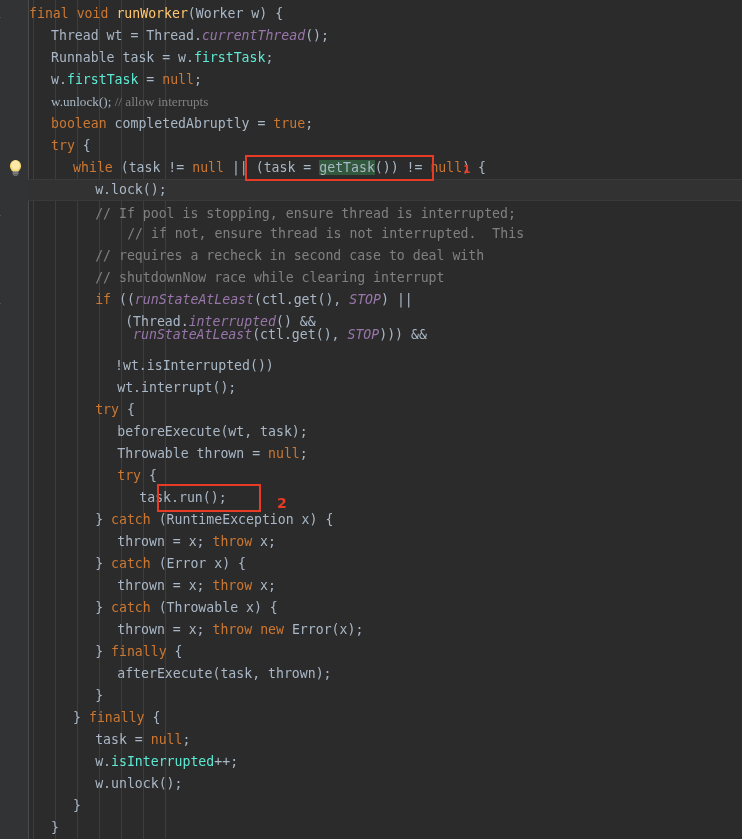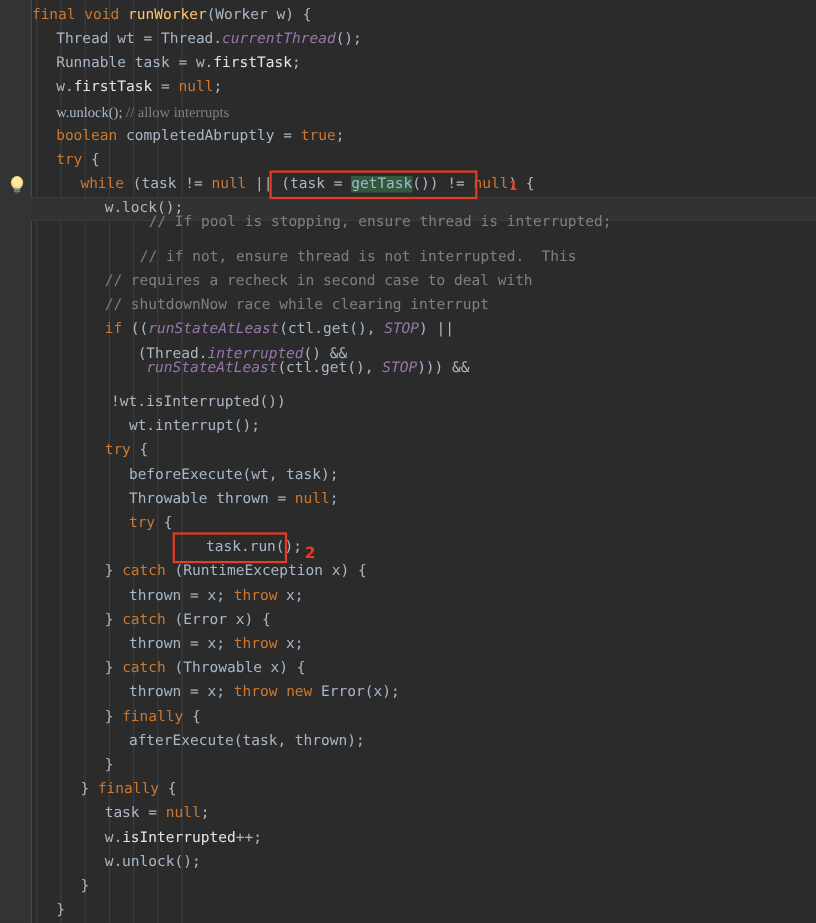--- a/index.html
+++ b/index.html
@@ -91,21 +91,21 @@
     font-size: 13.2px;
     white-space: pre;
     color: #a9b7c6;
     letter-spacing: 0px;
     z-index: 3;
   }
 
   
   .kw   { color: #cc7832; }          
   .mth  { color: #ffc66d; }          
-  .fld  { color: #e5e5e5; }          
+  .fld  { color: #5eead4; }          
   .stat { color: #9876aa; font-style: italic; }  
   .cmt  { color: #808080; }          
   .txt  { color: #a9b7c6; }          
   .hl   { background: #32593d; }     
 
   
   .anno-box {
     position: absolute;
     border: 2px solid #e83b25;
     box-sizing: border-box;
@@ -160,34 +160,34 @@
     <div id="code-lines">
         <div class="line" style="top: 3px; left: 1px;"><span class="kw">final</span><span class="txt"> </span><span class="kw">void</span><span class="txt"> </span><span class="mth">runWorker</span><span class="txt">(Worker w) {</span></div>
         <div class="line" style="top: 25px; left: 23.05px;"><span class="txt">Thread wt = Thread.</span><span class="stat">currentThread</span><span class="txt">();</span></div>
         <div class="line" style="top: 47px; left: 23.05px;"><span class="txt">Runnable task = w.</span><span class="fld">firstTask</span><span class="txt">;</span></div>
         <div class="line" style="top: 69px; left: 23.05px;"><span class="txt">w.</span><span class="fld">firstTask</span><span class="txt"> = </span><span class="kw">null</span><span class="txt">;</span></div>
         <div class="line" style="top: 91px; left: 23.05px; font-family: Liberation Serif, serif;"><span class="txt">w.unlock(); </span><span class="cmt">// allow interrupts</span></div>
         <div class="line" style="top: 113px; left: 23.05px;"><span class="kw">boolean</span><span class="txt"> completedAbruptly = </span><span class="kw">true</span><span class="txt">;</span></div>
         <div class="line" style="top: 135px; left: 23.05px;"><span class="kw">try</span><span class="txt"> {</span></div>
         <div class="line" style="top: 157px; left: 45.1px;"><span class="kw">while</span><span class="txt"> (task != </span><span class="kw">null</span><span class="txt"> || (task = </span><span class="txt hl">getTask</span><span class="txt">()) != </span><span class="kw">null</span><span class="txt">) {</span></div>
         <div class="line" style="top: 179px; left: 67.15px;"><span class="txt">w.lock();</span></div>
-        <div class="line" style="top: 191px; left: 67.15px; margin-left: 40px;"><span class="cmt">// If pool is stopping, ensure thread is interrupted;</span></div>
+        <div class="line" style="top: 203px; left: 67.15px;"><span class="cmt">// If pool is stopping, ensure thread is interrupted;</span></div>
         <div class="line" style="top: 223px; left: 67.15px; margin-left: 32px;"><span class="cmt">// if not, ensure thread is not interrupted.  This</span></div>
         <div class="line" style="top: 245px; left: 67.15px;"><span class="cmt">// requires a recheck in second case to deal with</span></div>
         <div class="line" style="top: 267px; left: 67.15px;"><span class="cmt">// shutdownNow race while clearing interrupt</span></div>
         <div class="line" style="top: 289px; left: 67.15px;"><span class="kw">if</span><span class="txt"> ((</span><span class="stat">runStateAtLeast</span><span class="txt">(ctl.get(), </span><span class="stat">STOP</span><span class="txt">) ||</span></div>
         <div class="line" style="top: 311px; left: 89.2px;"><span class="txt"> (Thread.</span><span class="stat">interrupted</span><span class="txt">() &amp;&amp;</span></div>
         <div class="line" style="top: 324px; left: 89.2px;"><span class="txt">  </span><span class="stat">runStateAtLeast</span><span class="txt">(ctl.get(), </span><span class="stat">STOP</span><span class="txt">))) &amp;&amp;</span></div>
-        <div class="line" style="top: 355px; left: 73px;"><span class="txt">!wt.isInterrupted())</span></div>
+        <div class="line" style="top: 355px; left: 87px;"><span class="txt">!wt.isInterrupted())</span></div>
         <div class="line" style="top: 377px; left: 89.2px;"><span class="txt">wt.interrupt();</span></div>
         <div class="line" style="top: 399px; left: 67.15px;"><span class="kw">try</span><span class="txt"> {</span></div>
         <div class="line" style="top: 421px; left: 89.2px;"><span class="txt">beforeExecute(wt, task);</span></div>
         <div class="line" style="top: 443px; left: 89.2px;"><span class="txt">Throwable thrown = </span><span class="kw">null</span><span class="txt">;</span></div>
         <div class="line" style="top: 465px; left: 89.2px;"><span class="kw">try</span><span class="txt"> {</span></div>
-        <div class="line" style="top: 487px; left: 111.25px; margin-left: 48px;"><span class="txt">task.run();</span></div>
+        <div class="line" style="top: 487px; left: 111.25px;"><span class="txt">task.run();</span></div>
         <div class="line" style="top: 509px; left: 67.15px;"><span class="txt">} </span><span class="kw">catch</span><span class="txt"> (RuntimeException x) {</span></div>
         <div class="line" style="top: 531px; left: 89.2px;"><span class="txt">thrown = x; </span><span class="kw">throw</span><span class="txt"> x;</span></div>
         <div class="line" style="top: 553px; left: 67.15px;"><span class="txt">} </span><span class="kw">catch</span><span class="txt"> (Error x) {</span></div>
         <div class="line" style="top: 575px; left: 89.2px;"><span class="txt">thrown = x; </span><span class="kw">throw</span><span class="txt"> x;</span></div>
         <div class="line" style="top: 597px; left: 67.15px; text-align: right;"><span class="txt">} </span><span class="kw">catch</span><span class="txt"> (Throwable x) {</span></div>
         <div class="line" style="top: 619px; left: 89.2px;"><span class="txt">thrown = x; </span><span class="kw">throw</span><span class="txt"> </span><span class="kw">new</span><span class="txt"> Error(x);</span></div>
         <div class="line" style="top: 641px; left: 67.15px;"><span class="txt">} </span><span class="kw">finally</span><span class="txt"> {</span></div>
         <div class="line" style="top: 663px; left: 89.2px;"><span class="txt">afterExecute(task, thrown);</span></div>
         <div class="line" style="top: 685px; left: 67.15px;"><span class="txt">}</span></div>
         <div class="line" style="top: 707px; left: 45.1px;"><span class="txt">} </span><span class="kw">finally</span><span class="txt"> {</span></div>

